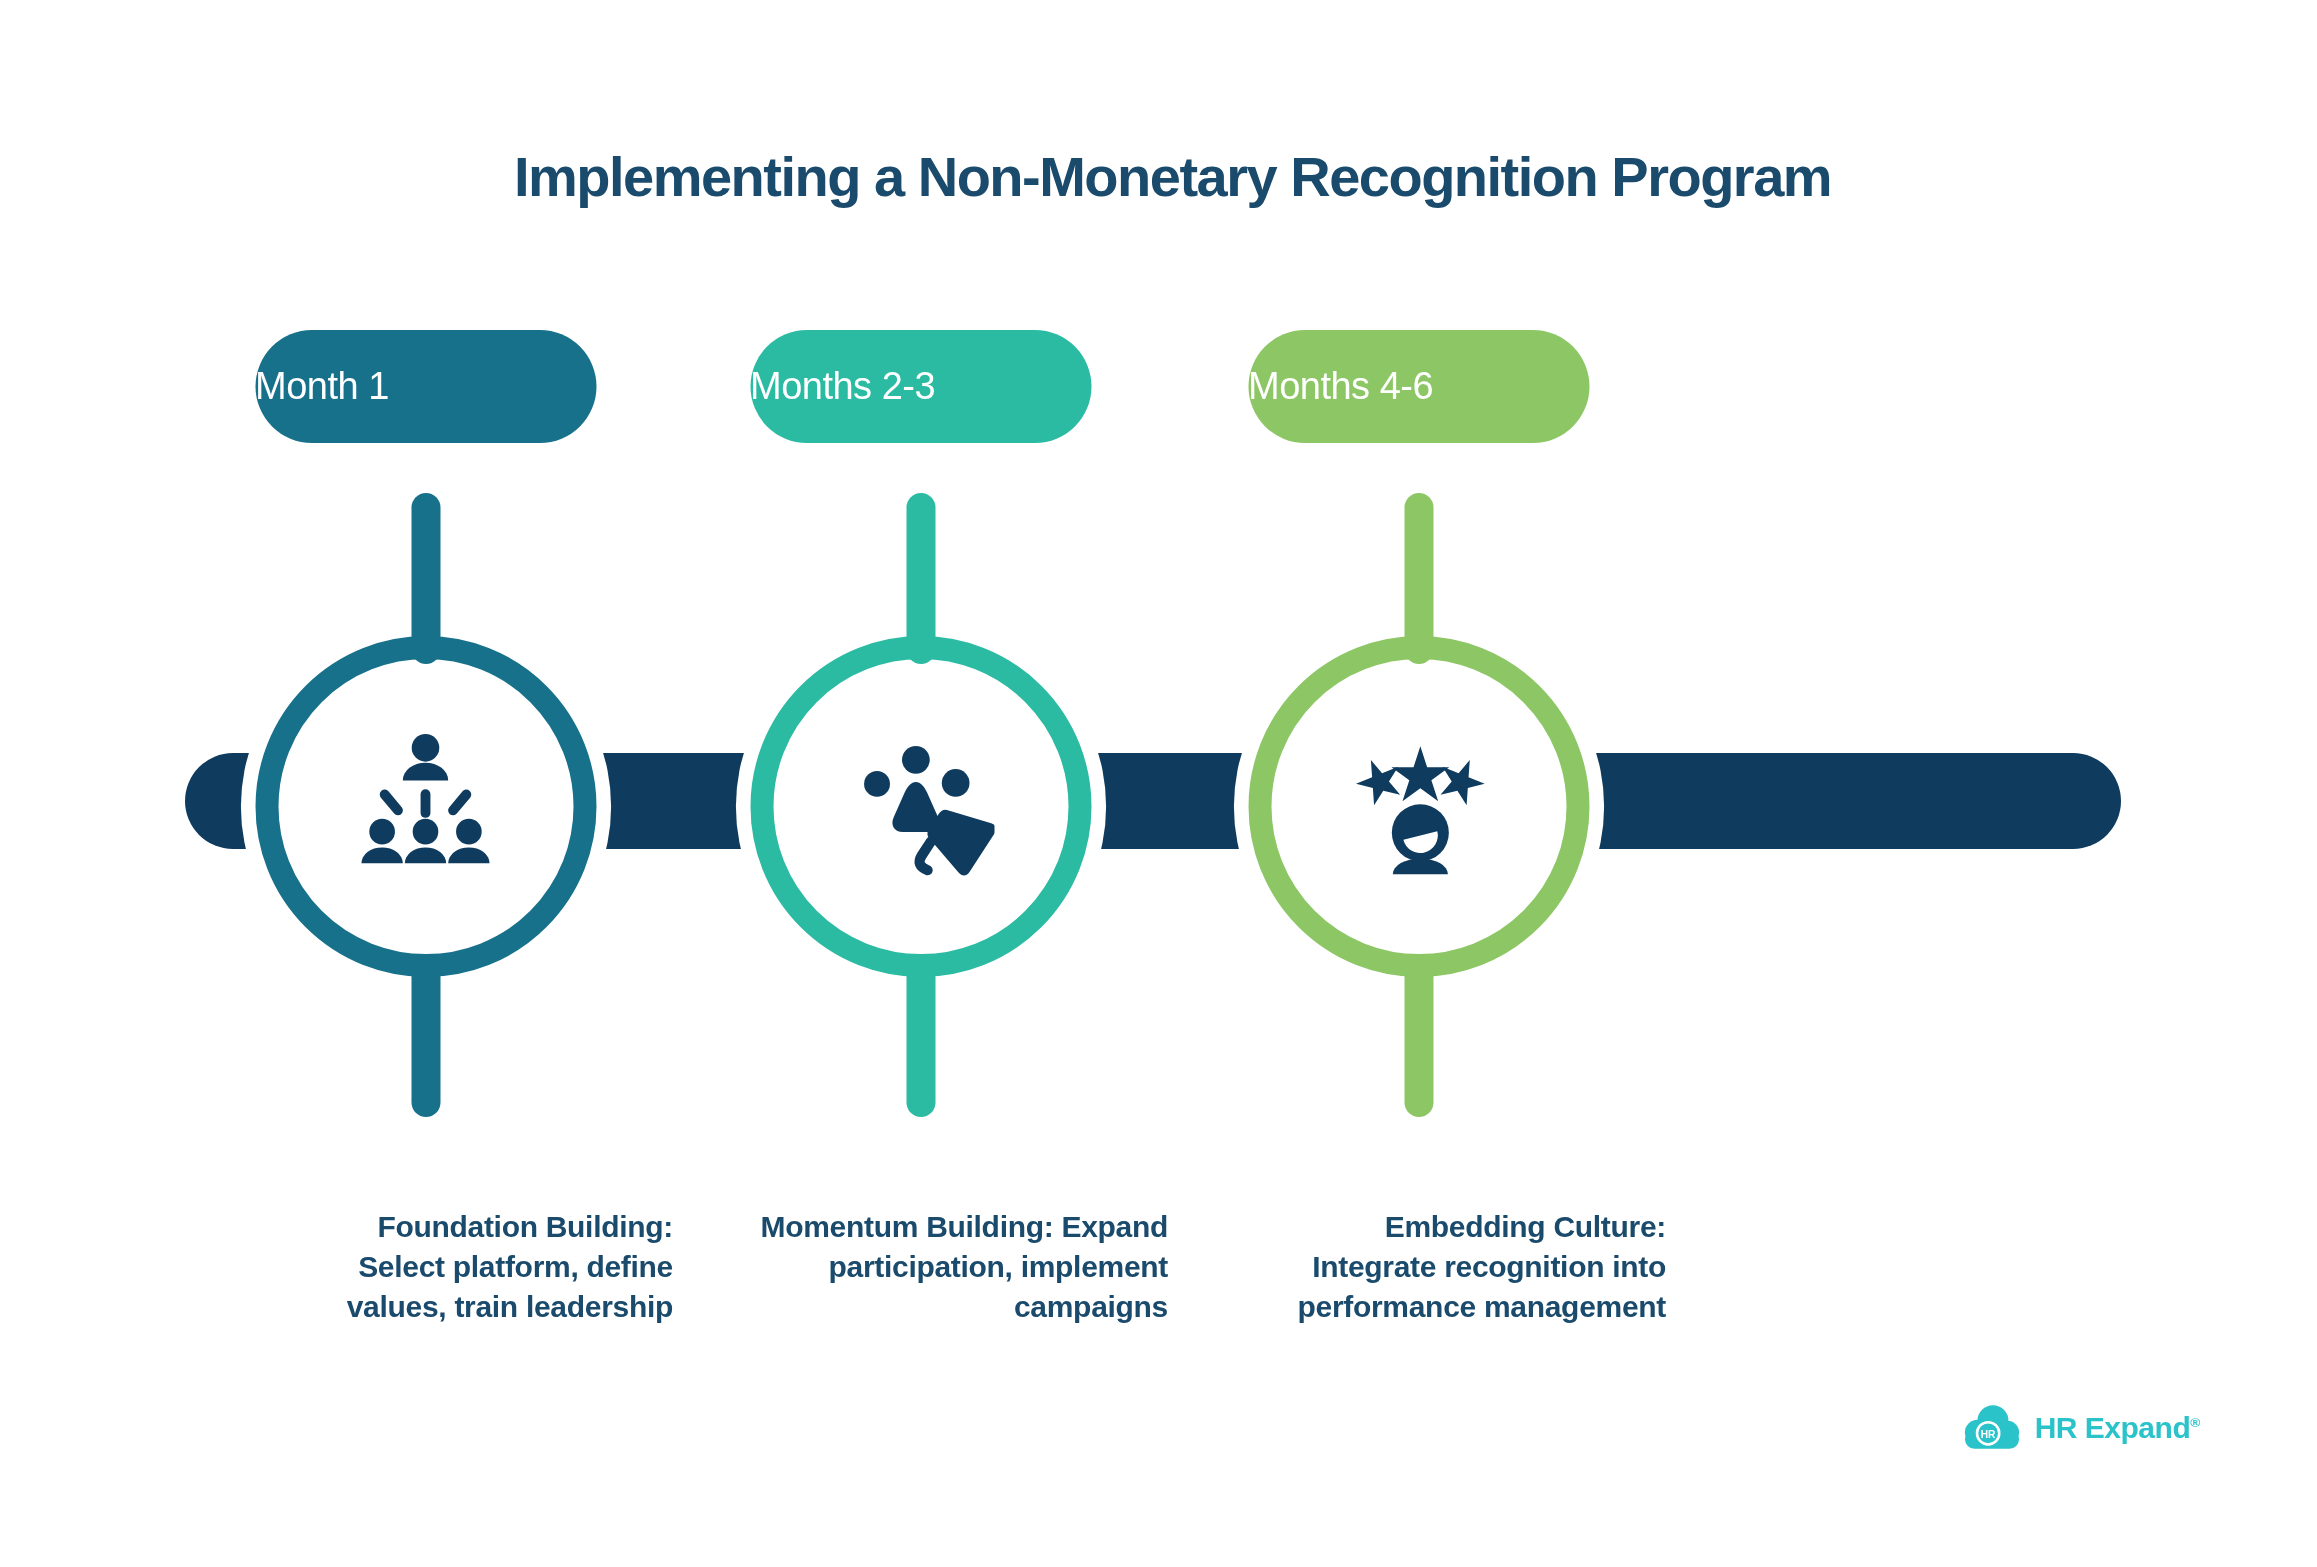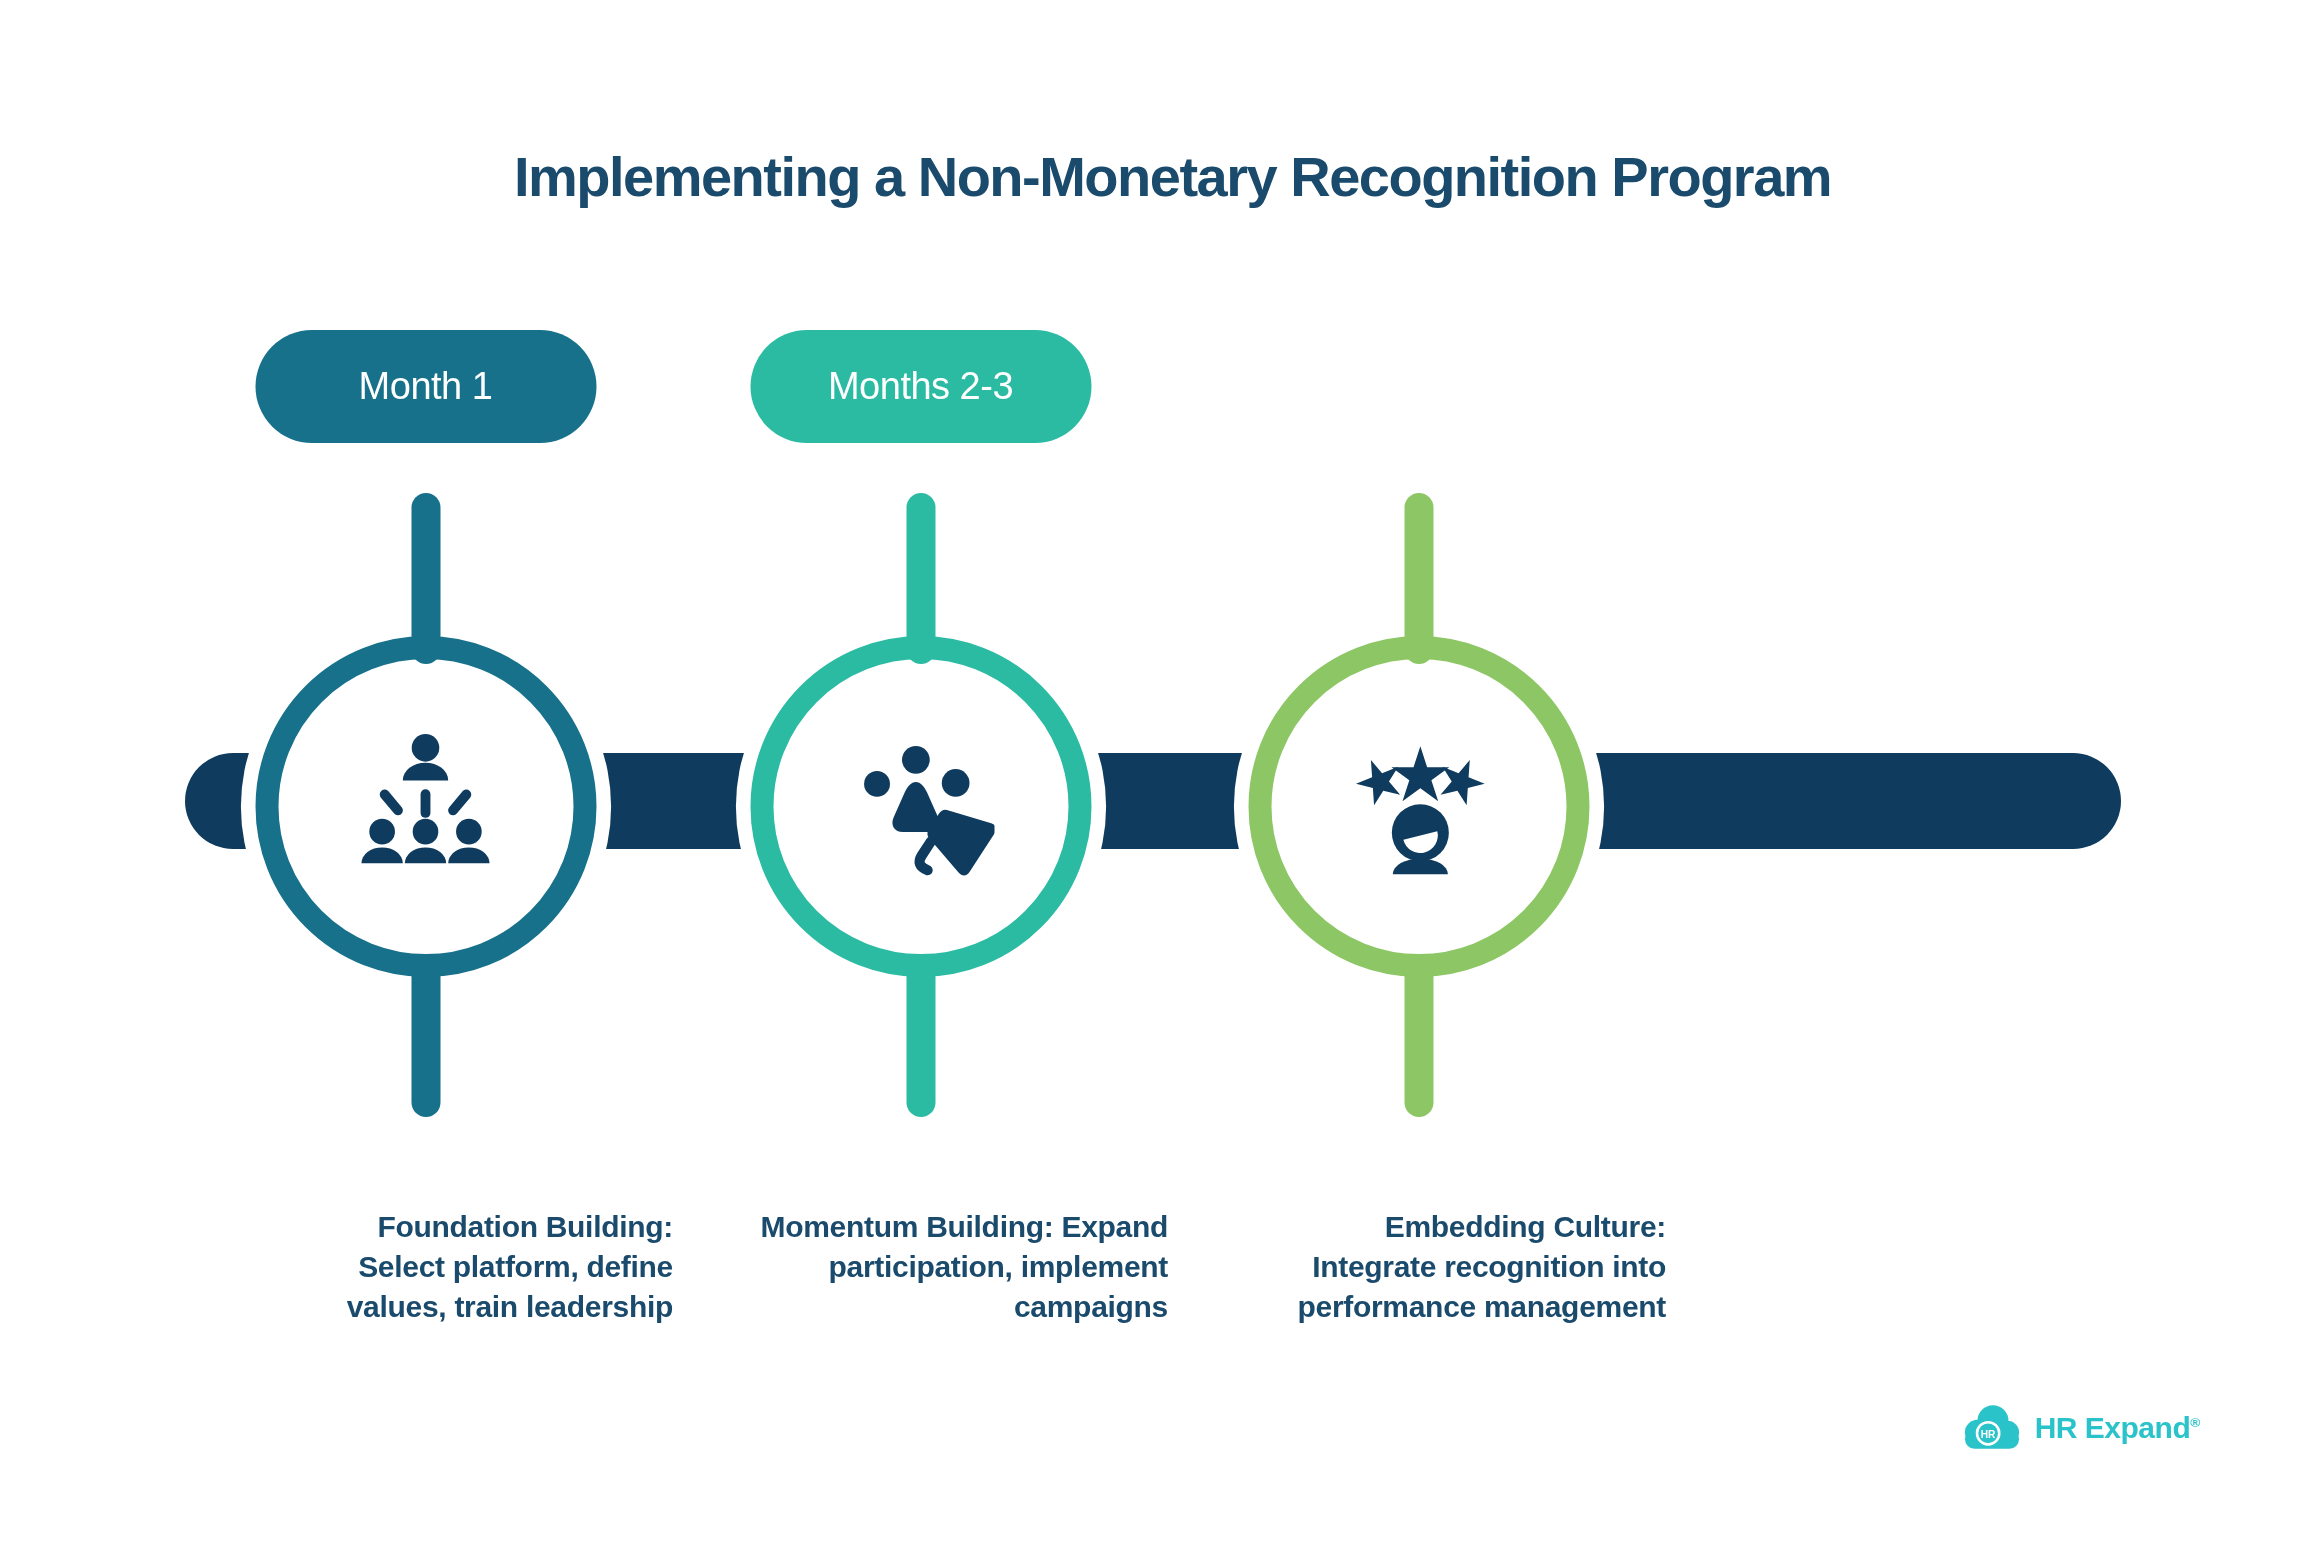--- a/index.html
+++ b/index.html
@@ -13,21 +13,21 @@
   }
   .bar{
     position:absolute;left:185px;top:753px;width:1936px;height:96px;
     background:var(--navy,#0f3b5e);border-radius:48px;z-index:1;
   }
   .stage{position:absolute;top:0;width:495px;height:100%;z-index:2;}
   .pill{
     position:absolute;top:330px;left:50%;transform:translateX(-50%);
     width:341px;height:113px;border-radius:57px;background:var(--c);
     color:#fff;font-size:38px;letter-spacing:-0.5px;
-    display:flex;align-items:center;justify-content:center;
+    display:flex;align-items:center;justify-content:flex-start;
   }
   .stem{
     position:absolute;left:50%;transform:translateX(-50%);
     width:29px;background:var(--c);border-radius:14.6px;z-index:4;
   }
   .stem-top{top:493px;height:171px;}
   .stem-bottom{top:961px;height:156px;}
   .ring{
     position:absolute;top:636px;left:50%;transform:translateX(-50%);
     width:341px;height:341px;box-sizing:border-box;border:23.4px solid var(--c);
@@ -100,20 +100,23 @@
         </g>
       </svg>
     </div>
     <div class="stem stem-bottom"></div>
     <p class="desc">Momentum Building: Expand
 participation, implement
 campaigns</p>
   </section>
 
   <section class="stage" style="left: 1171px; --c: #8DC765;">
+    <div class="pill">
+      <span>Months 4-6</span>
+    </div>
     <div class="stem stem-top"></div>
     <div class="ring">
       <svg width="148" height="138" viewBox="0 0 160 150" fill="currentColor">
         <path transform="translate(38,48) scale(26) rotate(-22)" d="M0 -1 L0.2245 -0.309 L0.951 -0.309 L0.3633 0.118 L0.5878 0.809 L0 0.382 L-0.5878 0.809 L-0.3633 0.118 L-0.951 -0.309 L-0.2245 -0.309 Z"></path>
         <path transform="translate(82,42) scale(33)" d="M0 -1 L0.2245 -0.309 L0.951 -0.309 L0.3633 0.118 L0.5878 0.809 L0 0.382 L-0.5878 0.809 L-0.3633 0.118 L-0.951 -0.309 L-0.2245 -0.309 Z"></path>
         <path transform="translate(126,48) scale(26) rotate(22)" d="M0 -1 L0.2245 -0.309 L0.951 -0.309 L0.3633 0.118 L0.5878 0.809 L0 0.382 L-0.5878 0.809 L-0.3633 0.118 L-0.951 -0.309 L-0.2245 -0.309 Z"></path>
         <circle cx="82" cy="103" r="31"></circle>
         <path fill="#fff" d="M63 106 A19 19 0 0 0 101 106 Z" transform="rotate(-14 82 106)"></path>
         <path d="M52 148 a30 17 0 0 1 60 0 Z"></path>
       </svg>

